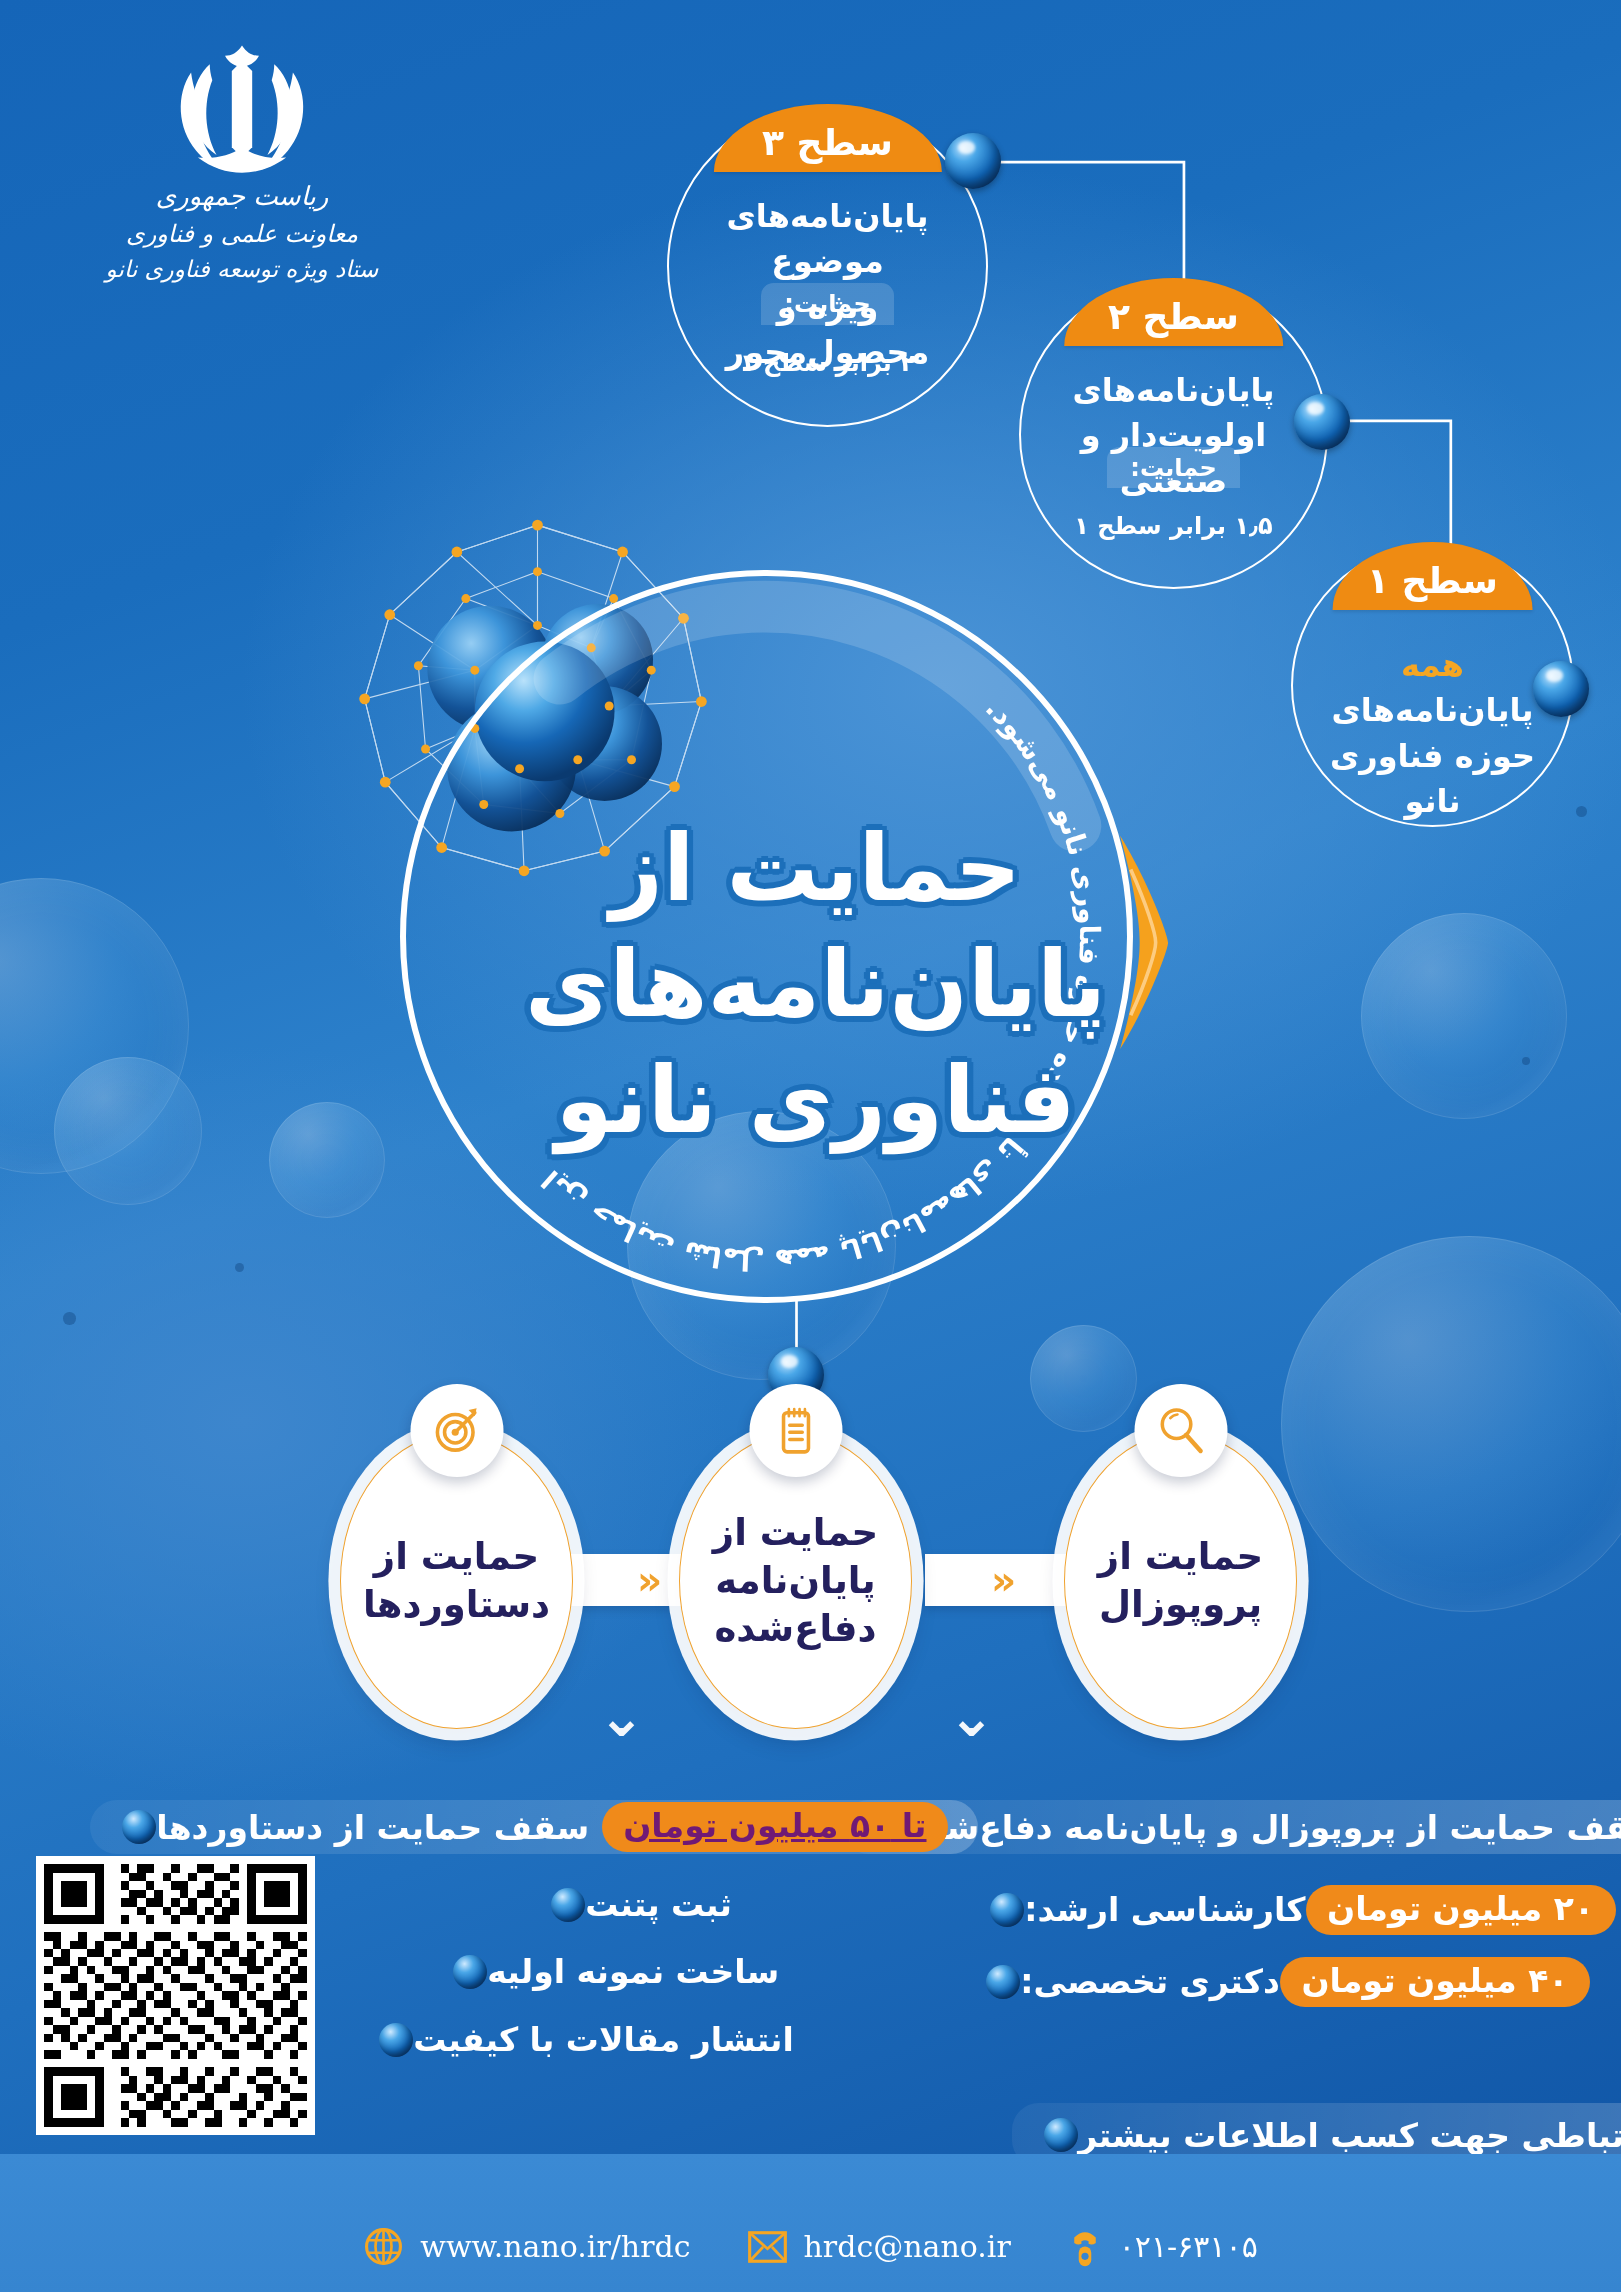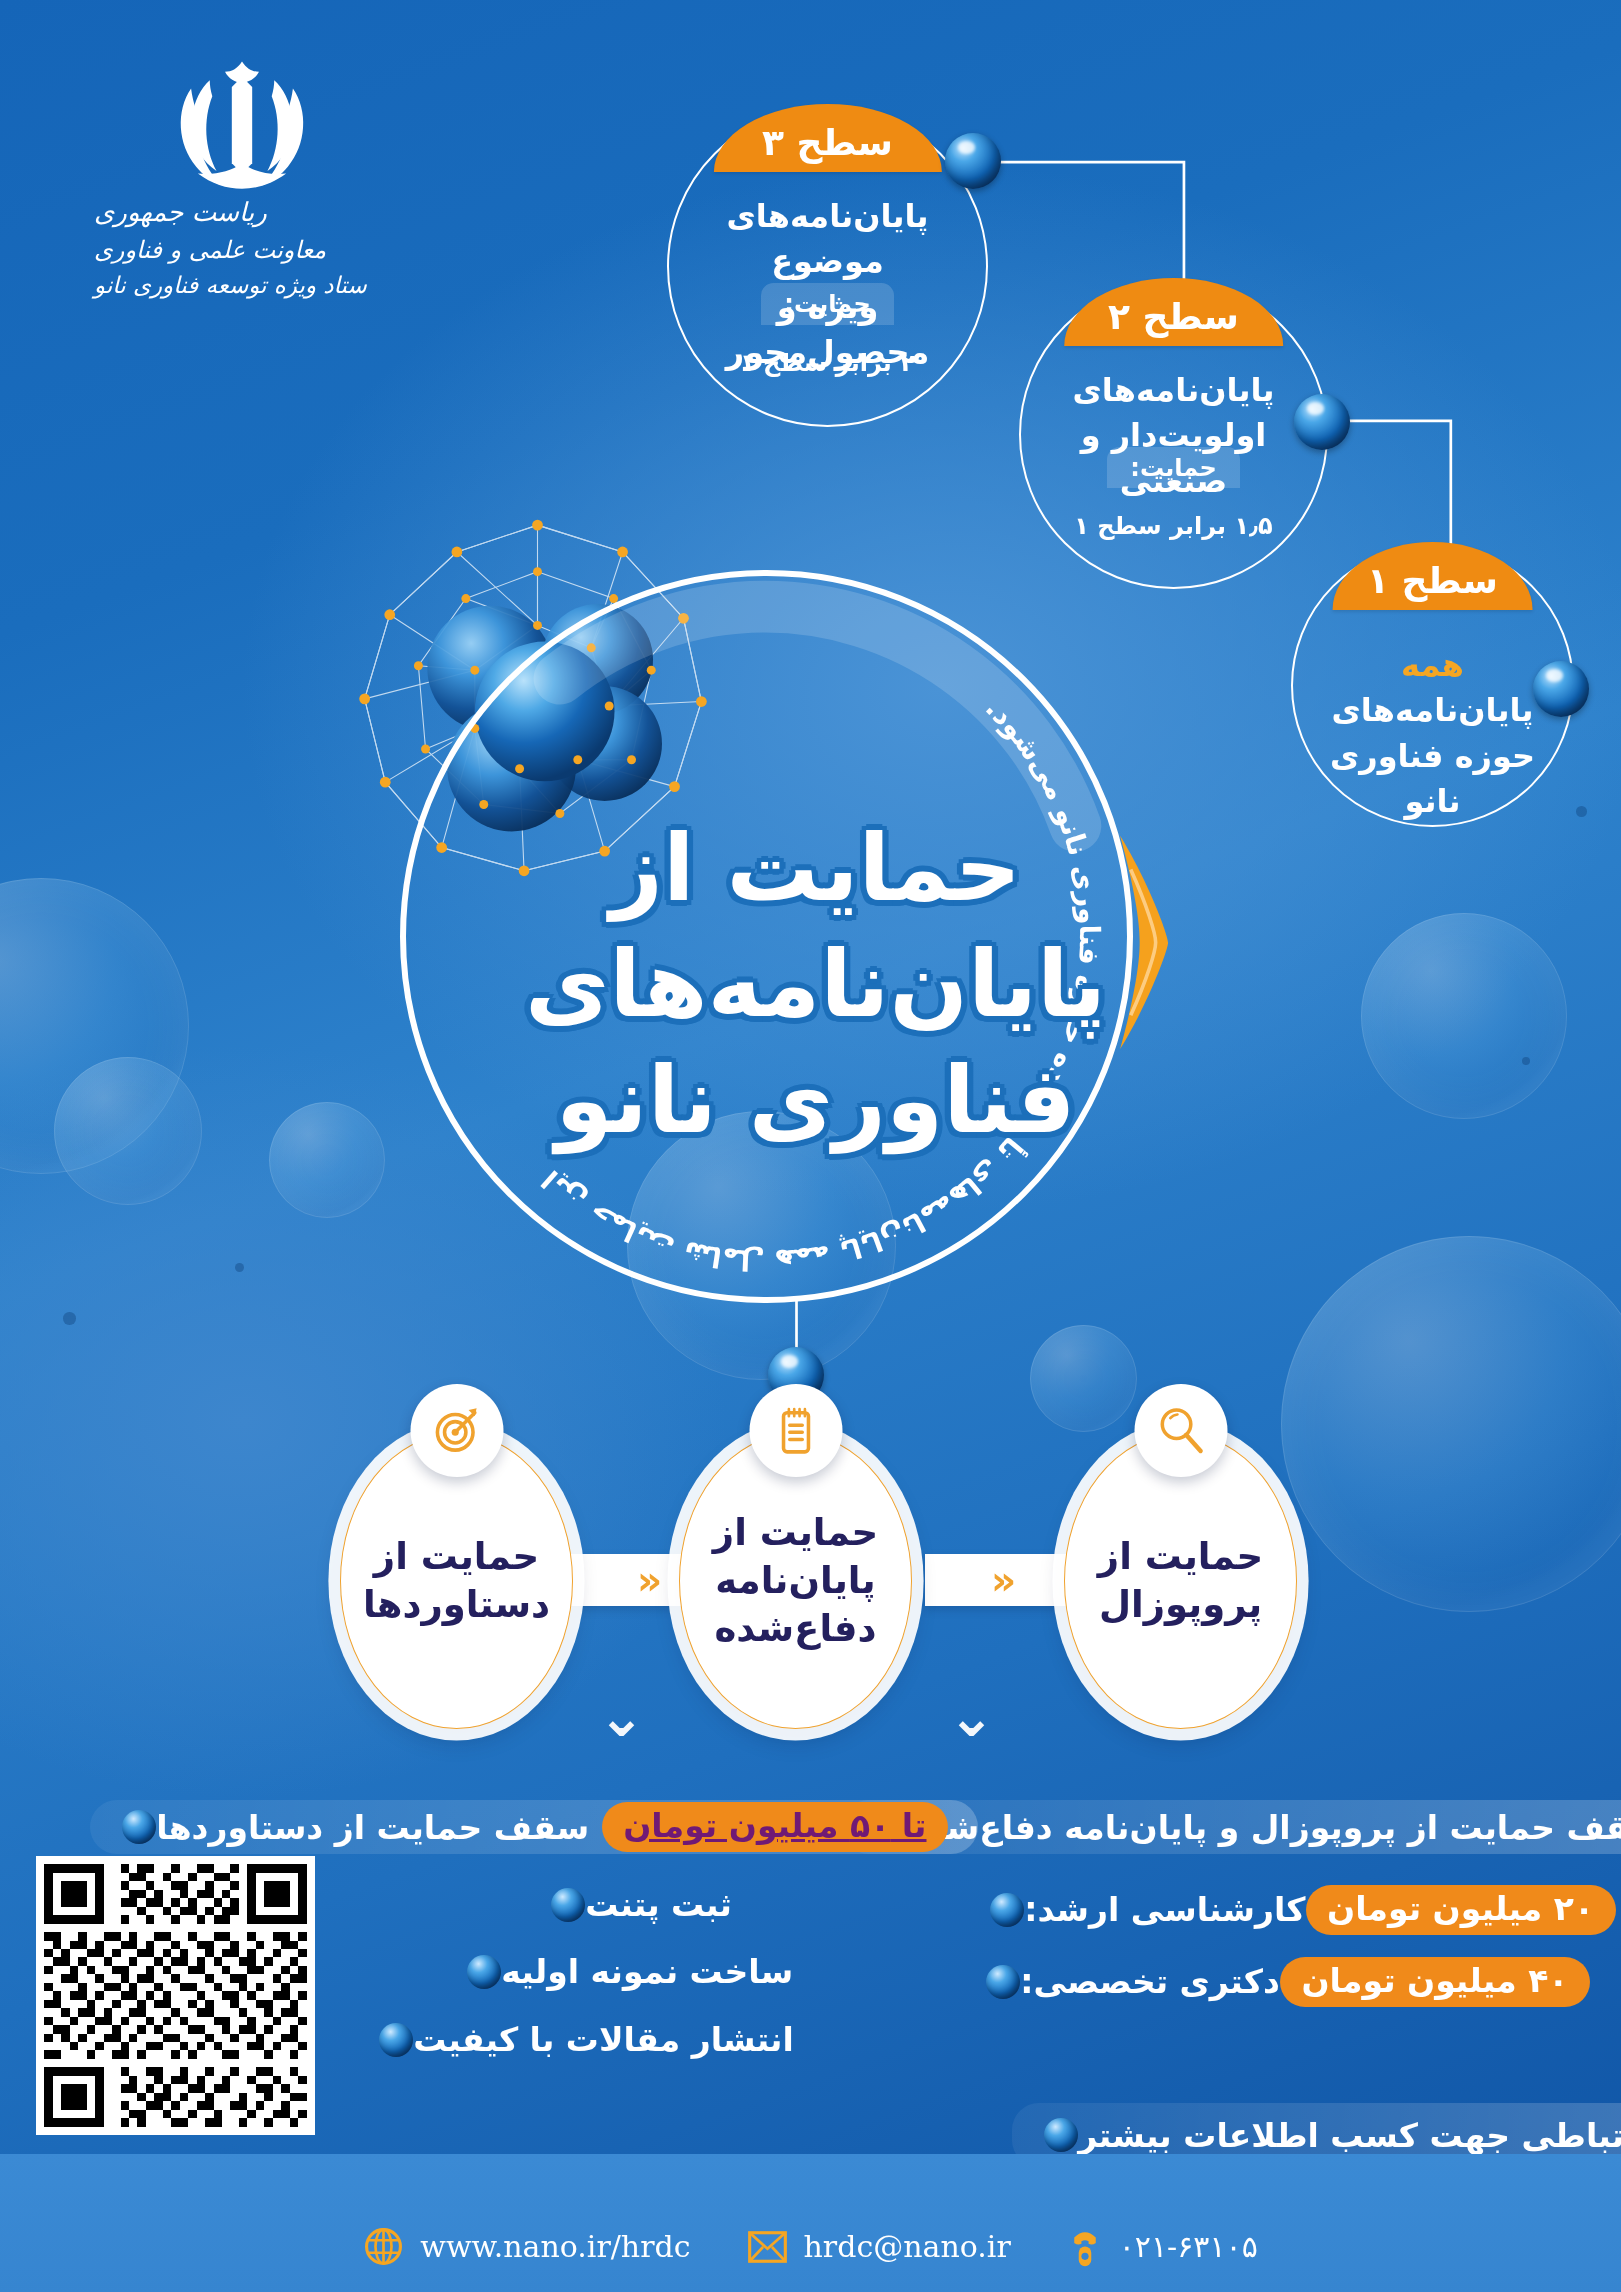--- a/index.html
+++ b/index.html
@@ -14,21 +14,21 @@
 
   
   .bub{position:absolute;border-radius:50%;pointer-events:none;
        background:radial-gradient(circle at 34% 28%, rgba(255,255,255,.22), rgba(120,190,240,.16) 42%, rgba(20,90,165,.05) 72%, rgba(20,90,165,0) 75%);
        box-shadow:inset 0 0 54px rgba(255,255,255,.10);}
   .bub::after{content:"";position:absolute;inset:0;border-radius:50%;
        border:1.8px solid rgba(255,255,255,.10);}
   .dot{position:absolute;border-radius:50%;background:rgba(10,55,110,.35);}
 
   
-  #logo{position:absolute;left:94px;top:36px;width:296px;text-align:left;color:#fff;}
+  #logo{position:absolute;left:94px;top:20px;width:296px;text-align:center;color:#fff;}
   #emblem{width:170px;height:157px;margin:0 auto;display:block;}
   .logo-line{font-size:24px;line-height:1.5;letter-spacing:0.4px;white-space:nowrap;
              direction:rtl;font-style:italic;}
   .logo-line.l1{font-size:26px;}
   .logo-line.l2{font-size:24px;}
   .logo-line.l3{font-size:23px;}
 
   
   .lvl{position:absolute;border:2.7px solid #ffffff;border-radius:50%;
        box-sizing:border-box;}
@@ -361,21 +361,21 @@
 
   <div class="sechead" style="left:90px;top:1800px;">
     <span class="pill-l">تا ۵۰ میلیون تومان</span>
     <span>سقف حمایت از دستاوردها</span>
     <span class="bullet"></span>
   </div>
   <div class="infoline" style="left:537px;top:1885px;">
     <span>ثبت پتنت</span>
     <span class="bullet"></span>
   </div>
-  <div class="infoline" style="left:453px;top:1952px;">
+  <div class="infoline" style="left:439px;top:1952px;">
     <span>ساخت نمونه اولیه</span>
     <span class="bullet"></span>
   </div>
   <div class="infoline" style="left:365px;top:2020px;">
     <span>انتشار مقالات با کیفیت</span>
     <span class="bullet"></span>
   </div>
 
   <svg id="qr" viewBox="0 0 33 33" shape-rendering="crispEdges">
     <rect width="33" height="33" fill="#fff"></rect>

